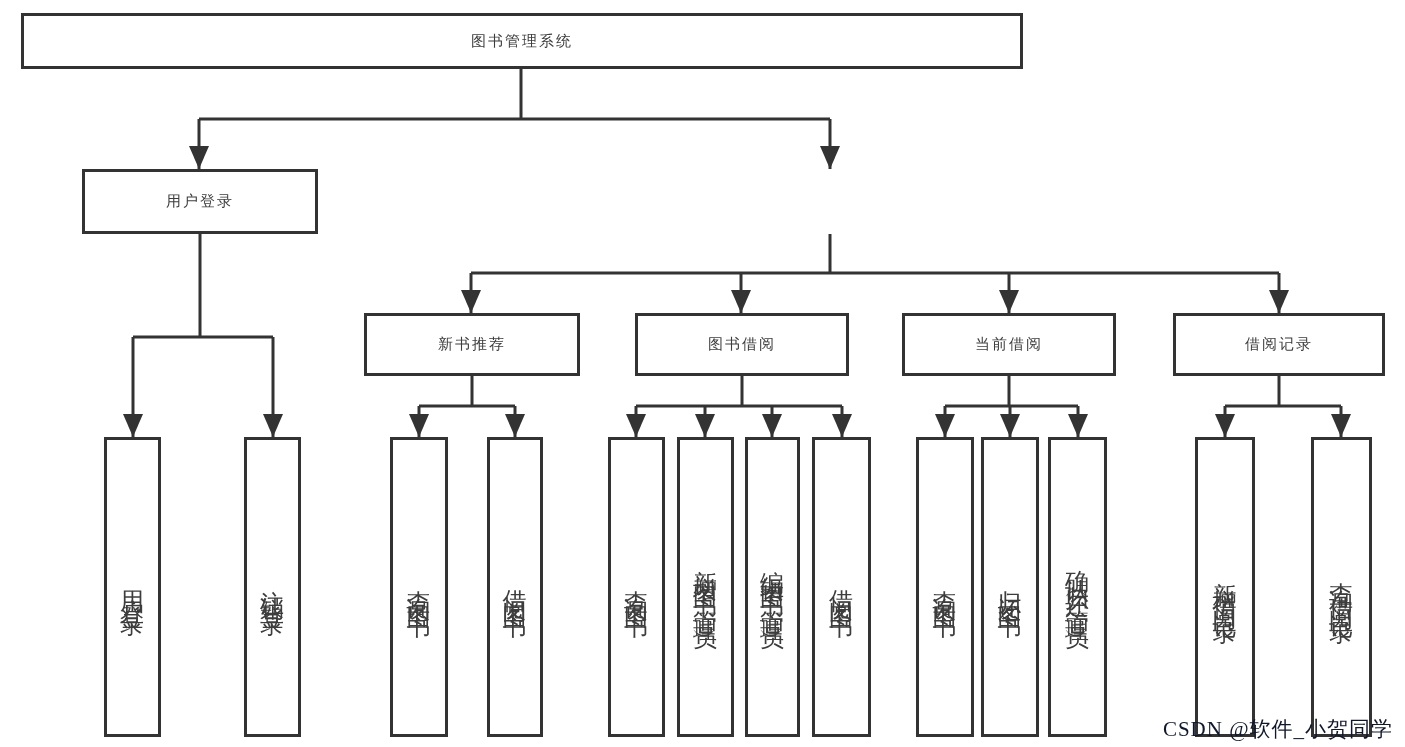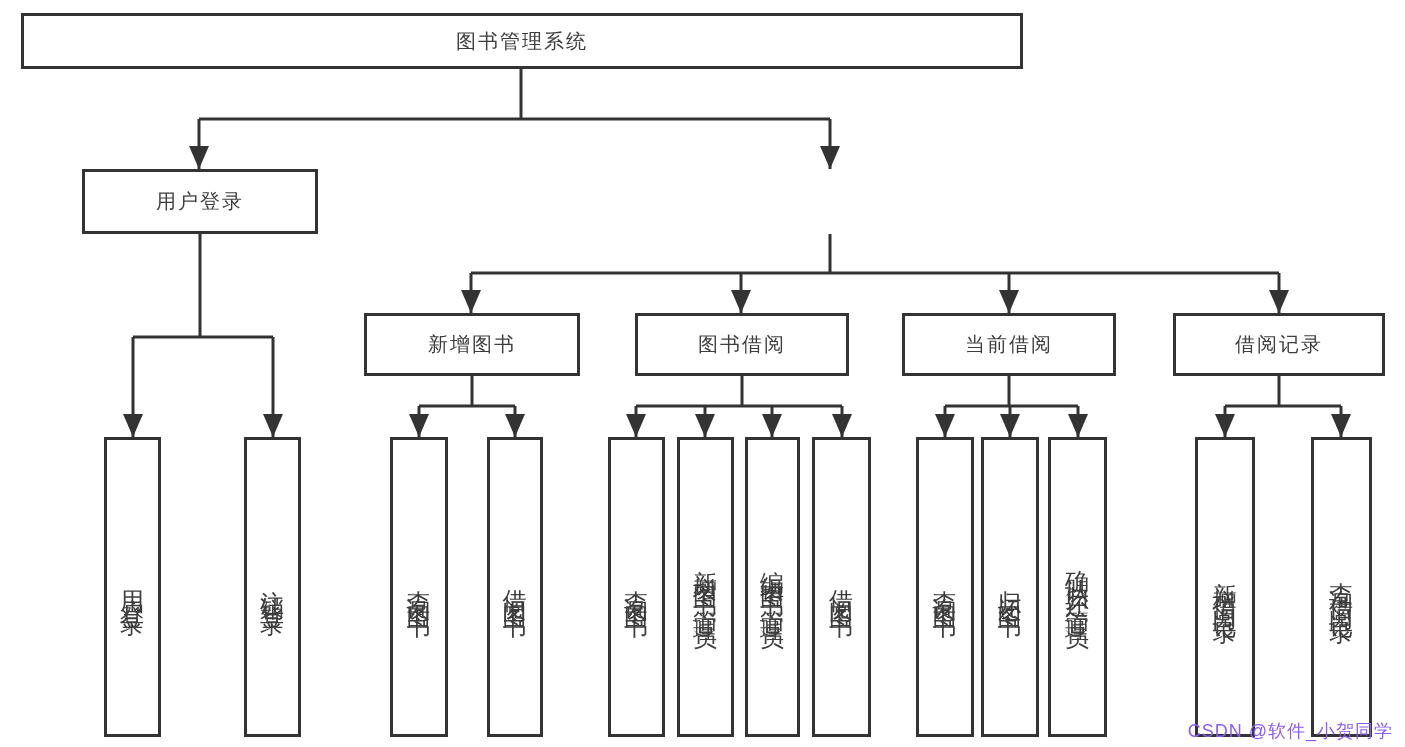--- a/index.html
+++ b/index.html
@@ -20,41 +20,42 @@
     position: absolute;
     box-sizing: border-box;
     background: #ffffff;
     border: 3px solid #333333;
     display: flex;
     align-items: center;
     justify-content: center;
     color: #3d3d3d;
   }
   .hlabel {
-    font-size: 20px;
+    font-size: 15px;
     letter-spacing: 2px;
     white-space: nowrap;
   }
   .leaf { top: 437px; height: 300px; }
   .vlabel {
     writing-mode: vertical-rl;
     text-orientation: mixed;
     font-size: 24px;
     line-height: 1.05;
     letter-spacing: 8px;
     white-space: nowrap;
   }
   #watermark {
     position: absolute;
     right: 12px;
     bottom: 4px;
-    font-size: 18px;
+    font-size: 21px;
     letter-spacing: 1px;
-    color: #8b5cf6;
+    color: #0f172a;
     white-space: nowrap;
+    font-family: Liberation Serif, serif;
   }
 </style>
 </head>
 <body>
 
 <div id="stage">
 
   <svg id="edges" viewBox="0 0 1405 747" xmlns="http://www.w3.org/2000/svg">
     <defs>
       <marker id="arrow" markerUnits="userSpaceOnUse" markerWidth="23" markerHeight="20" refX="23" refY="10" orient="auto">
@@ -112,21 +113,21 @@
 
   <div class="box" style="left:21px; top:13px; width:1002px; height:56px;">
     <span class="hlabel">图书管理系统</span>
   </div>
 
   <div class="box" style="left:82px; top:169px; width:236px; height:65px;">
     <span class="hlabel">用户登录</span>
   </div>
 
   <div class="box" style="left:364px; top:313px; width:216px; height:63px;">
-    <span class="hlabel">新增图书</span>
+    <span class="hlabel">新书推荐</span>
   </div>
   <div class="box" style="left:635px; top:313px; width:214px; height:63px;">
     <span class="hlabel">图书借阅</span>
   </div>
   <div class="box" style="left:902px; top:313px; width:214px; height:63px;">
     <span class="hlabel">当前借阅</span>
   </div>
   <div class="box" style="left:1173px; top:313px; width:212px; height:63px;">
     <span class="hlabel">借阅记录</span>
   </div>

